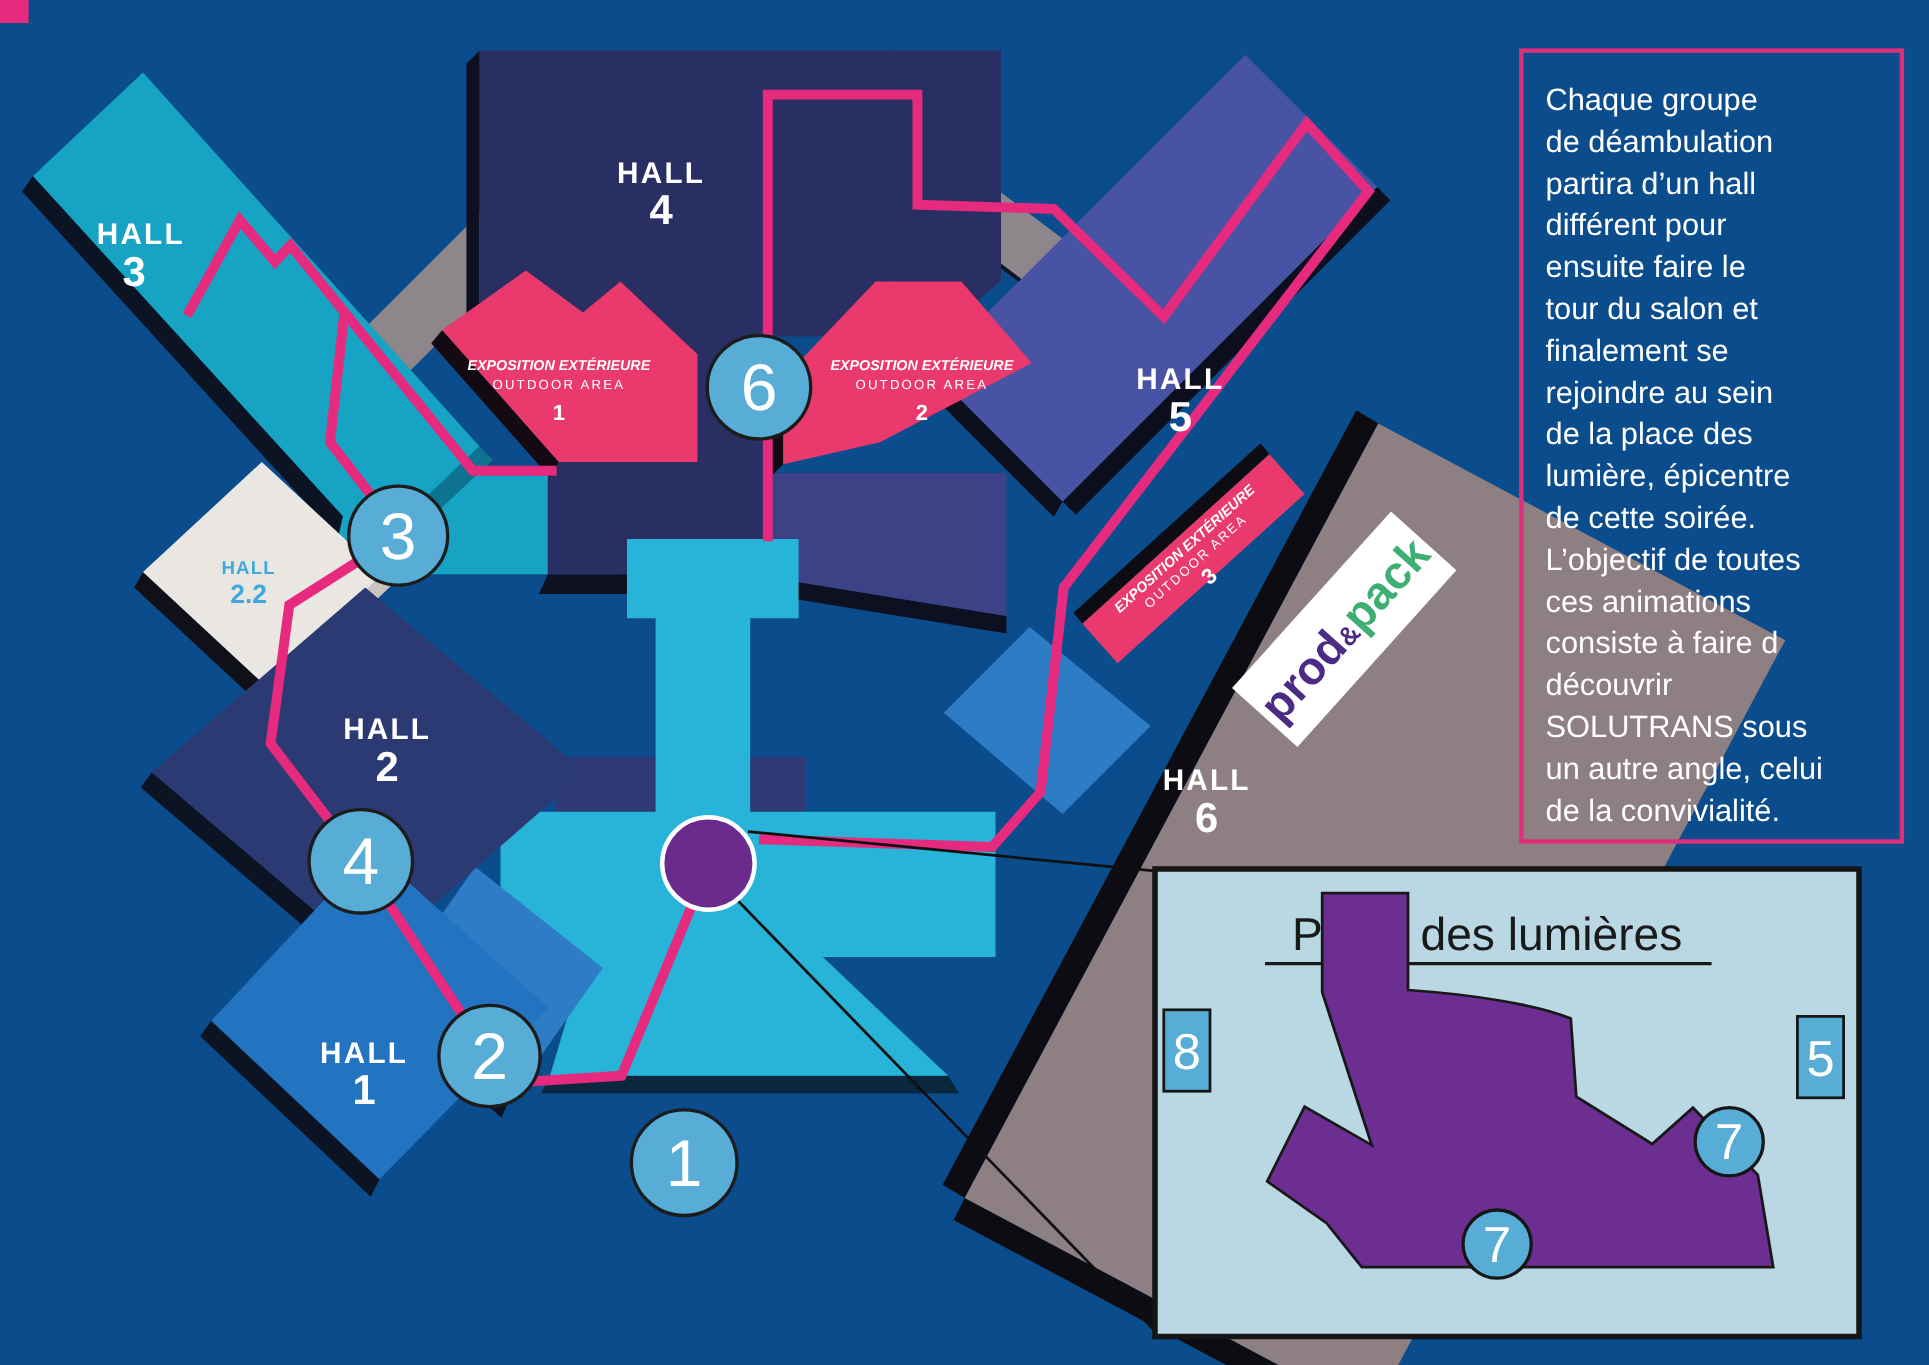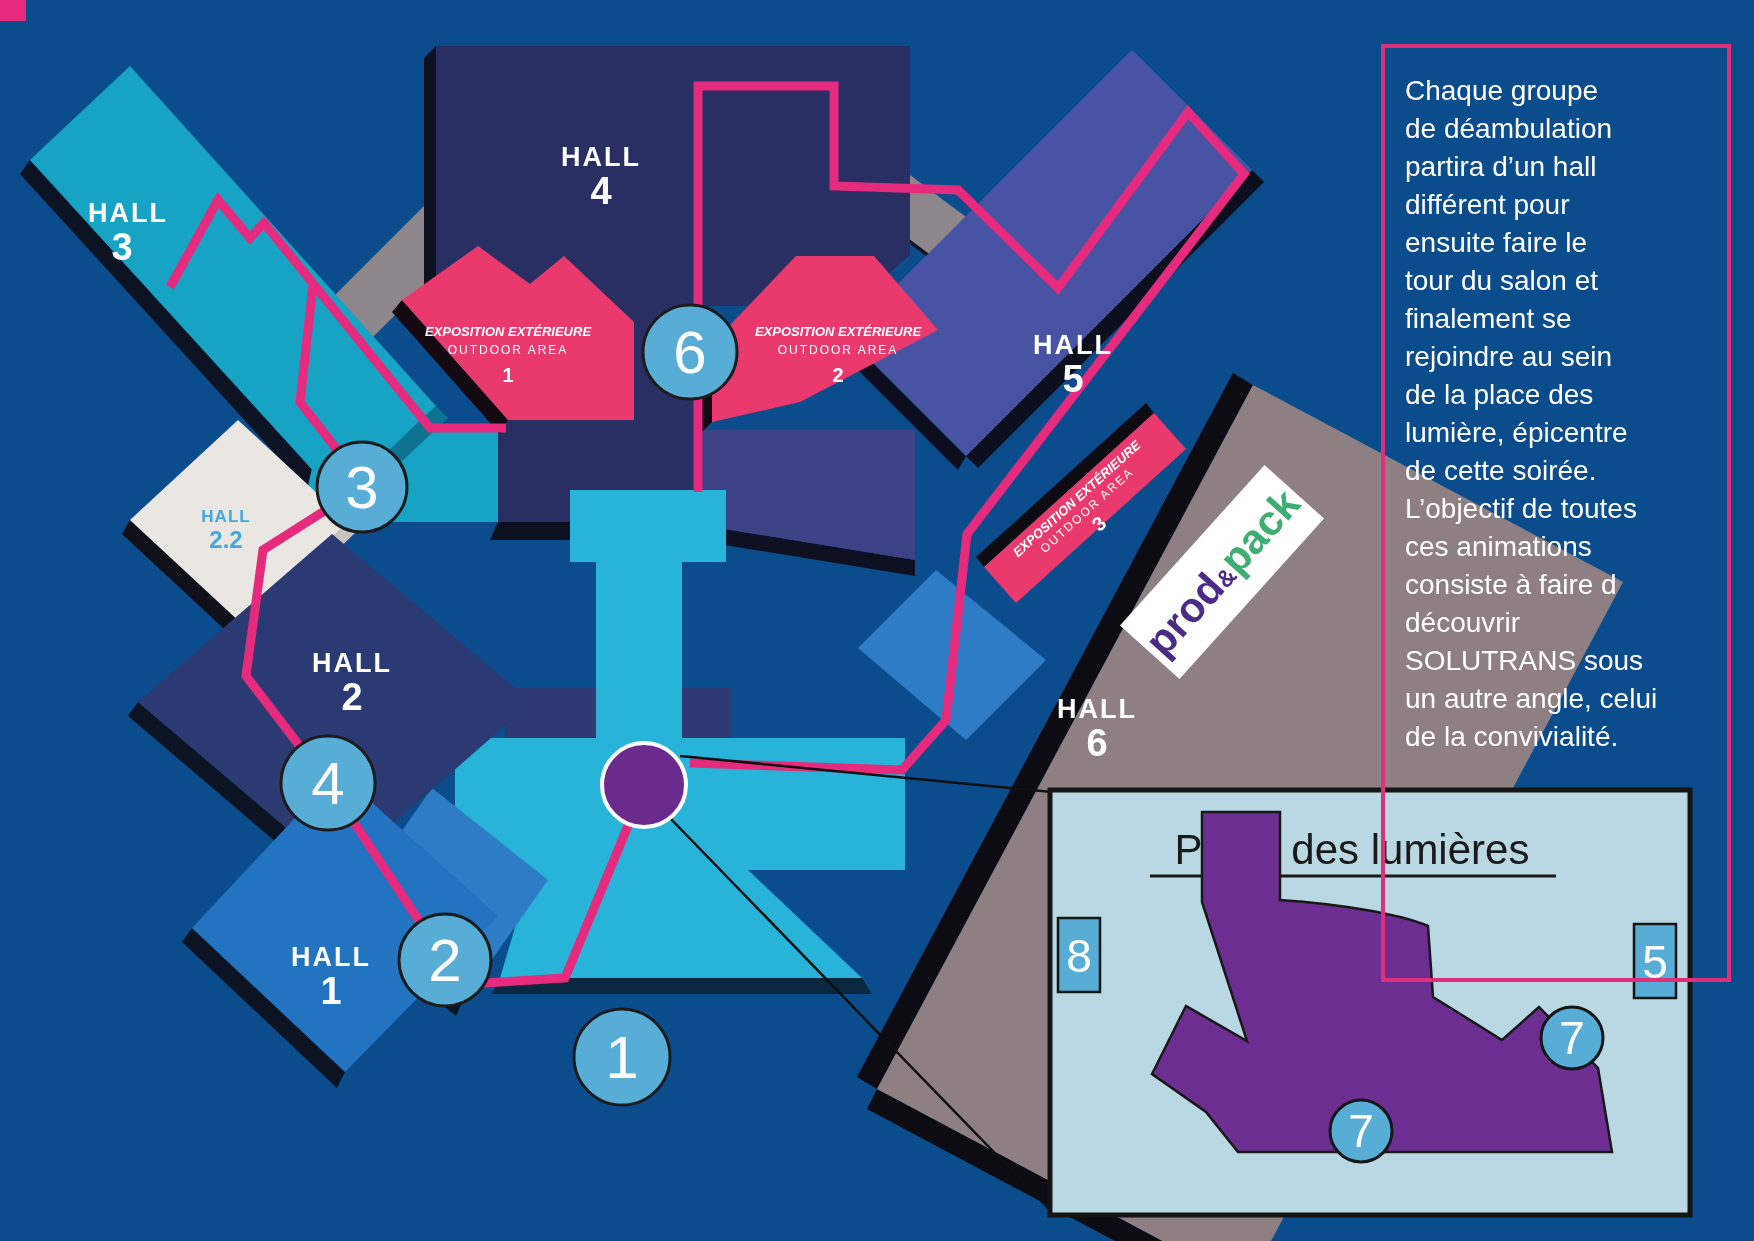--- a/index.html
+++ b/index.html
@@ -9,21 +9,21 @@
   .hallnum{fill:#ffffff;font-weight:bold;font-size:38px;}
   .mini-hallword{fill:#3fa9dc;font-weight:bold;font-size:17px;letter-spacing:1px;}
   .mini-hallnum{fill:#3fa9dc;font-weight:bold;font-size:24px;}
   .areal1{fill:#ffffff;font-weight:bold;font-style:italic;font-size:13px;}
   .areal2{fill:#ffffff;font-size:12px;letter-spacing:2px;}
   .areanum{fill:#ffffff;font-weight:bold;font-size:20px;}
   .marker-num{fill:#ffffff;font-size:60px;text-anchor:middle;}
   .inset-num{fill:#ffffff;font-size:46px;text-anchor:middle;}
   .route{fill:none;stroke:#e62a7d;stroke-width:9;stroke-linejoin:miter;}
   #text-panel{
-    position:absolute;left:1381px;top:44px;width:350px;height:938px;
+    position:absolute;left:1381px;top:44px;width:350px;height:723px;
     border:4px solid #df2f7b;box-sizing:border-box;
     color:#ffffff;font-size:28px;line-height:38px;
     padding:24px 0 0 20px;white-space:pre-line;
   }
 </style>
 </head>
 <body>
 
 <div id="stage">
 <svg id="map" width="1754" height="1241" viewBox="0 0 1754 1241">

